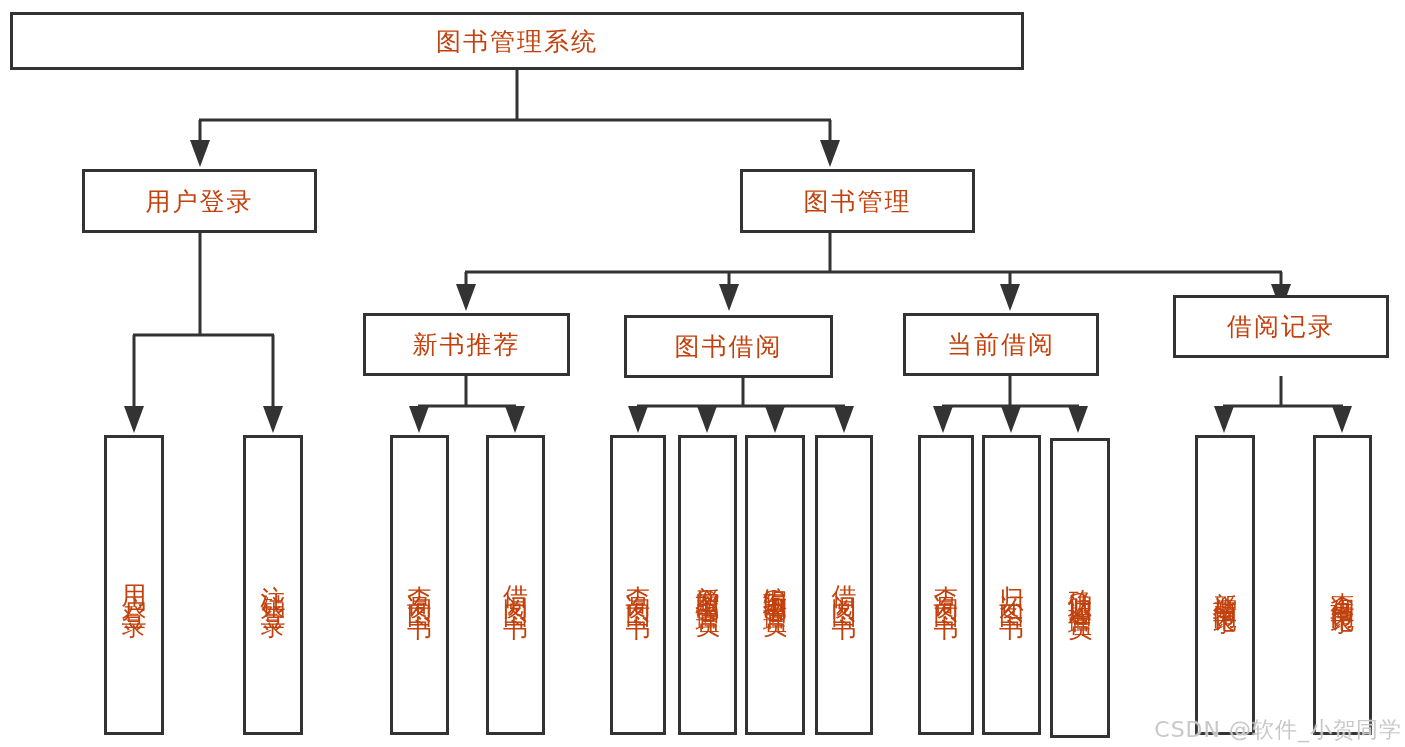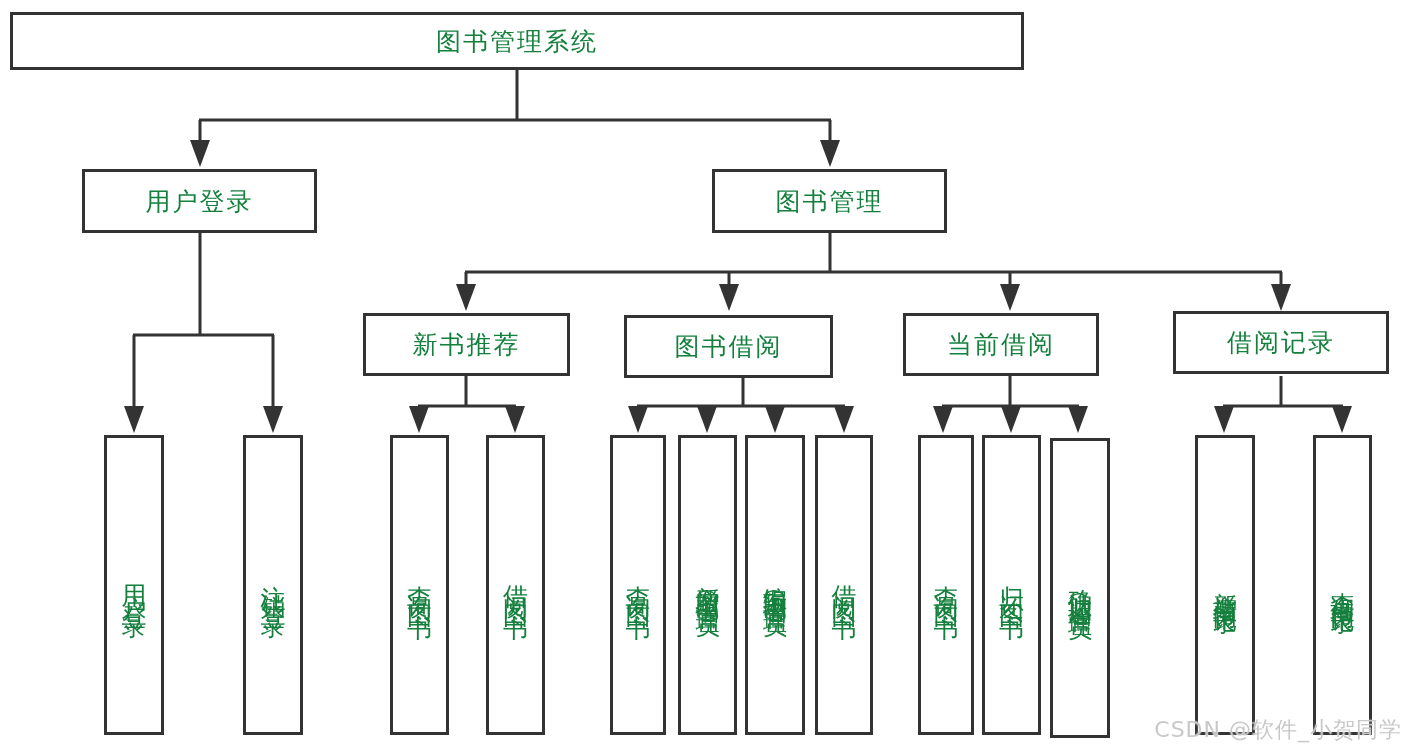--- a/index.html
+++ b/index.html
@@ -16,21 +16,21 @@
     background:#ffffff;
     border:3px solid #333333;
     box-sizing:border-box;
     display:flex;
     align-items:center;
     justify-content:center;
     z-index:2;
   }
   .lbl{
     font-size:25px;
-    color:#15803d;
+    color:#c2410c;
     letter-spacing:2px;
     white-space:nowrap;
   }
   .v .lbl{
     writing-mode:vertical-rl;
     text-orientation:mixed;
     letter-spacing:10px;
     font-size:25px;
   }
   .v .lbl.tight{
@@ -86,34 +86,34 @@
     </g>
   </svg>
 
   <div class="box h" style="left:10px;top:12px;width:1014px;height:58px">
     <span class="lbl">图书管理系统</span>
   </div>
 
   <div class="box h" style="left:82px;top:169px;width:235px;height:64px">
     <span class="lbl">用户登录</span>
   </div>
-  <div class="box h" style="left:712px;top:169px;width:235px;height:64px">
+  <div class="box h" style="left:740px;top:169px;width:235px;height:64px">
     <span class="lbl">图书管理</span>
   </div>
 
   <div class="box h" style="left:624px;top:315px;width:209px;height:63px">
     <span class="lbl">图书借阅</span>
   </div>
   <div class="box h" style="left:363px;top:313px;width:207px;height:63px">
     <span class="lbl">新书推荐</span>
   </div>
   <div class="box h" style="left:903px;top:313px;width:196px;height:63px">
     <span class="lbl">当前借阅</span>
   </div>
-  <div class="box h" style="left:1173px;top:311px;width:216px;height:63px">
+  <div class="box h" style="left:1173px;top:295px;width:216px;height:63px">
     <span class="lbl">借阅记录</span>
   </div>
 
   <div class="box v" style="left:104px;top:435px;width:60px;height:300px">
     <span class="lbl">用户登录</span>
   </div>
   <div class="box v" style="left:243px;top:435px;width:60px;height:300px">
     <span class="lbl">注销登录</span>
   </div>
 

